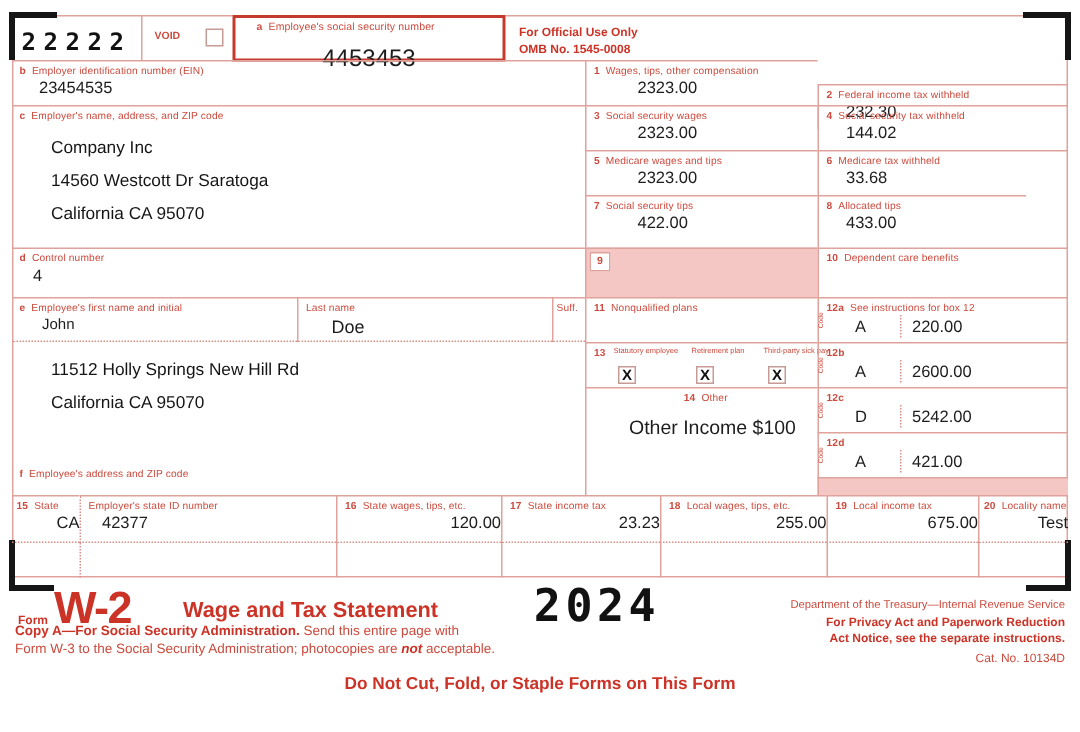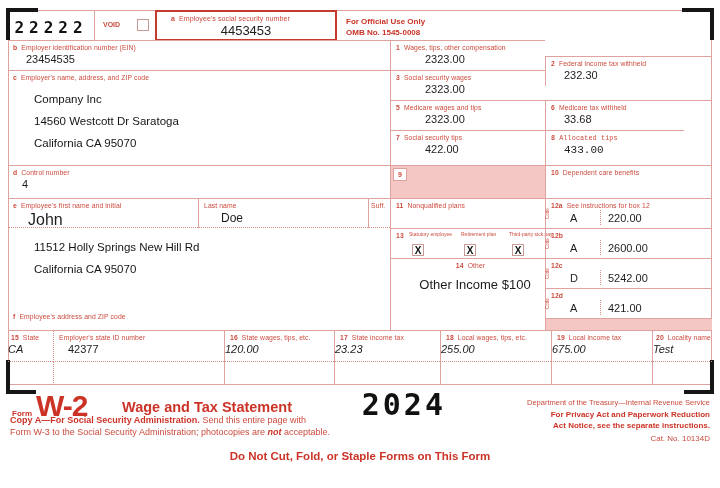--- a/index.html
+++ b/index.html
@@ -15,29 +15,29 @@
   .page{position:relative;width:720px;height:488px;background:#fff;overflow:hidden;}
   .formbox{position:absolute;left:8px;top:10px;width:704px;height:375px;border:1px solid var(--line);}
   .cell{position:absolute;font-family:"Liberation Sans",sans-serif;}
   .bl{border-left:1px solid var(--line);}
   .bt{border-top:1px solid var(--line);}
   .bld{border-left:1px dotted var(--line2);}
   .bbd{border-bottom:1px dotted var(--line2);}
   .lab{font-size:6.8px;color:var(--label);padding:3px 0 0 5px;white-space:nowrap;letter-spacing:.1px;}
   .lab b{font-weight:700;margin-right:4px;}
   .val{font-size:11px;color:var(--ink);margin-top:2px;}
-  .cen{text-align:left;font-style:italic;}
+  .cen{text-align:right;}
   .ind14{padding-left:14px;} .ind18{padding-left:18px;} .ind34{padding-left:34px;}
   .mono{font-family:"DejaVu Sans Mono",monospace;}
   .codebox{font-size:16px;font-weight:700;letter-spacing:5px;color:#111;text-align:center;padding-top:8px;}
   .voidlab{font-size:7px;color:var(--label);font-weight:700;display:inline-block;margin:11px 0 0 8px;vertical-align:top;}
   .chk{display:inline-block;width:12px;height:12px;border:1px solid #c79b95;background:#fff;margin:9px 0 0 12px;vertical-align:top;}
   .ssn{border:2px solid #c43b2e;background:#fff;}
   .ssn .lab{font-size:7px;padding-left:14px;}
-  .ssn .val{text-align:center;font-size:13px;margin-top:1px;}
+  .ssn .val{text-align:center;font-size:16px;margin-top:9px;}
   .official{color:var(--redbold);font-weight:700;font-size:8px;line-height:11px;padding:4px 0 0 6px;}
   .addr{font-size:11.5px;line-height:22px;color:#151515;padding-left:26px;}
   .pinkfill{background:var(--pink);}
   .chip9{position:absolute;left:2px;top:2px;width:14px;height:13px;background:#fff;border:1px solid var(--line);color:var(--label);font-weight:700;font-size:7px;text-align:center;line-height:12px;}
   .codevert{position:absolute;left:-4px;top:12px;font-size:4.5px;color:var(--label);transform:rotate(-90deg);}
   .codeletter{position:absolute;left:24px;top:13px;font-size:11px;color:var(--ink);}
   .codediv{position:absolute;left:54px;top:11px;bottom:3px;border-left:1px dotted var(--line2);}
   .codeamt{position:absolute;left:62px;top:13px;font-size:11px;color:var(--ink);}
   .ckgrp{position:absolute;top:2px;width:46px;}
   .ckgrp .cklab{font-size:5px;line-height:6px;color:var(--label);height:13px;}
@@ -94,21 +94,21 @@
       <div>14560 Westcott Dr Saratoga</div>
       <div>California CA 95070</div>
     </div>
   </div>
   <div class="cell bt" style="left:8px;top:165px;width:382px;height:33px;">
     <div class="lab"><b>d</b><span>Control number</span></div>
     <div class="val ind14">4</div>
   </div>
   <div class="cell bt bbd" style="left:8px;top:198px;width:190px;height:30px;">
     <div class="lab"><b>e</b><span>Employee's first name and initial</span></div>
-    <div class="val" style="padding-left:20px;font-size:16px;">John</div>
+    <div class="val" style="padding-left:20px;font-size:10px;">John</div>
   </div>
   <div class="cell bt bl bbd" style="left:198px;top:198px;width:170px;height:30px;">
     <div class="lab">Last name</div>
     <div class="val" style="padding-left:22px;font-size:12px;">Doe</div>
   </div>
   <div class="cell bt bl bbd" style="left:368px;top:198px;width:22px;height:30px;">
     <div class="lab" style="padding-left:2px;">Suff.</div>
   </div>
   <div class="cell" style="left:8px;top:228px;width:382px;height:82px;">
     <div class="addr" style="margin-top:8px;">
@@ -159,25 +159,29 @@
   </div>
   <div class="cell bl bt" style="left:390px;top:258px;width:155px;height:72px;text-align:center;">
     <div class="lab"><b>14</b><span>Other</span></div>
     <div style="font-size:13px;color:var(--ink);padding:8px 0 0 14px;">Other Income $100</div>
   </div>
 
   <div class="cell bl bt" style="left:545px;top:56px;width:167px;height:30px;">
     <div class="lab"><b>2</b><span>Federal income tax withheld</span></div>
     <div class="val ind18">232.30</div>
   </div>
+  <div class="cell bl bt" style="left:545px;top:70px;width:167px;height:30px;">
+    <div class="lab"><b>4</b><span>Social security tax withheld</span></div>
+    <div class="val ind18">144.02</div>
+  </div>
   <div class="cell bl bt" style="left:545px;top:100px;width:167px;height:30px;">
     <div class="lab"><b>6</b><span>Medicare tax withheld</span></div>
     <div class="val ind18">33.68</div>
   </div>
-  <div class="cell bl bt" style="left:545px;top:130px;width:139px;height:35px;font-family:Liberation Mono, monospace;">
+  <div class="cell bl bt" style="left:545px;top:130px;width:139px;height:35px;">
     <div class="lab"><b>8</b><span>Allocated tips</span></div>
     <div class="val ind18">433.00</div>
   </div>
   <div class="cell bl bt" style="left:545px;top:165px;width:167px;height:33px;">
     <div class="lab"><b>10</b><span>Dependent care benefits</span></div>
   </div>
   <div class="cell bl bt" style="left:545px;top:198px;width:167px;height:30px;">
     <div class="lab"><b>12a</b><span>See instructions for box 12</span></div>
     <span class="codevert">Code</span>
     <span class="codeletter">A</span>
@@ -239,21 +243,21 @@
   <div class="cell bld" style="left:53px;top:362px;width:171px;height:23px;"></div>
   <div class="cell bl" style="left:224px;top:362px;width:110px;height:23px;"></div>
   <div class="cell bl" style="left:334px;top:362px;width:106px;height:23px;"></div>
   <div class="cell bl" style="left:440px;top:362px;width:111px;height:23px;"></div>
   <div class="cell bl" style="left:551px;top:362px;width:101px;height:23px;"></div>
   <div class="cell bl" style="left:652px;top:362px;width:60px;height:23px;"></div>
 
   <div class="cell ftsmall" style="left:12px;top:409px;">Form</div>
   <div class="cell w2title" style="left:36px;top:389px;">W-2</div>
   <div class="cell wtstitle" style="left:122px;top:399px;">Wage and Tax Statement</div>
-  <div class="cell year mono" style="left:326px;top:387px;width:120px;text-align:right;">2024</div>
+  <div class="cell year mono" style="left:338px;top:387px;width:120px;text-align:center;">2024</div>
   <div class="cell privacy" style="left:452px;top:410px;width:258px;">
     <div>For Privacy Act and Paperwork Reduction</div>
     <div>Act Notice, see the separate instructions.</div>
   </div>
   <div class="cell dept" style="left:452px;top:398px;width:258px;">Department of the Treasury—Internal Revenue Service</div>
   <div class="cell cat" style="left:452px;top:434px;width:258px;">Cat. No. 10134D</div>
   <div class="cell copya" style="left:10px;top:414px;width:420px;">
     <div><b>Copy A—For Social Security Administration.</b><span> Send this entire page with</span></div>
     <div><span>Form W-3 to the Social Security Administration; photocopies are </span><b><i>not</i></b><span> acceptable.</span></div>
   </div>

